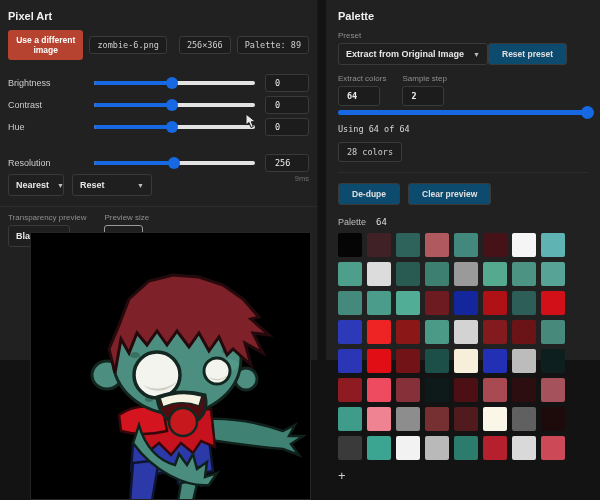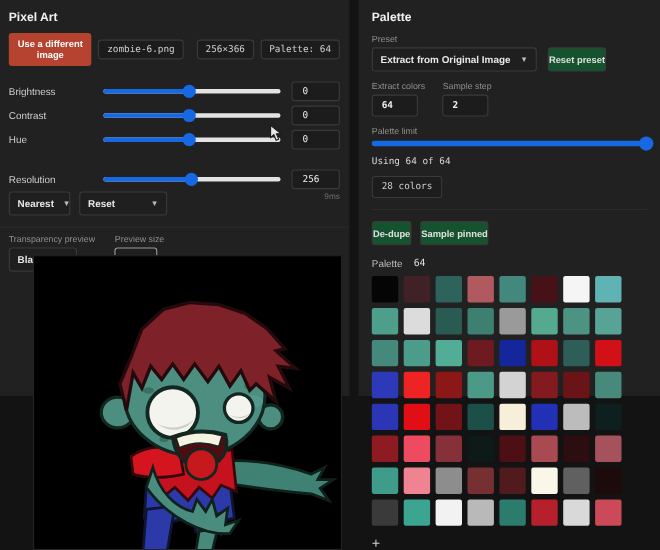--- a/index.html
+++ b/index.html
@@ -50,23 +50,23 @@
               font-size:9px; font-weight:bold; padding:5px 7px; border-radius:3px; cursor:pointer; }
   .size-btn.active { border-color:#9a9a9a; background:#1f1f1f; }
 
   
   #image-box { position:absolute; left:30px; top:232px; width:281px; height:268px;
                background:#000; border:1px solid #242424; overflow:hidden; }
 
   
   .rpad { padding:0 12px; }
   .lab { font-size:8px; color:#8f8f8f; margin:9px 0 3px 0; }
-  .preset-row { display:flex; align-items:center; gap:10px; }
-  .btn-ghost { background:#14532d; border:1px solid #3a3a3a; color:#e0e0e0;
-               font-size:8.5px; font-weight:bold; padding:5px 0; border-radius:3px; cursor:pointer; }
+  .preset-row { display:flex; align-items:center; }
+  .btn-ghost { background:#0c4a6e; border:1px solid #3a3a3a; color:#e0e0e0;
+               font-size:8.5px; font-weight:bold; padding:5px 13px; border-radius:3px; cursor:pointer; }
   .inrow { display:flex; gap:16px; }
   .incol .lab { margin-top:9px; }
   .inbox { width:42px; border:1px solid #3a3a3a; background:#1c1c1c; border-radius:3px;
            font-size:8.5px; font-weight:bold; color:#eee; padding:4px 0 4px 8px; }
   .limit-track { position:relative; height:5px; background:#2a2a2a; border-radius:3px; margin-top:4px; }
   .limit-track .fill { position:absolute; left:0; top:0; height:5px; background:#1668e3; border-radius:3px; }
   .limit-track .thumb { position:absolute; top:-4px; width:13px; height:13px; border-radius:50%; background:#1668e3; }
   .usage { font-size:8.5px; color:#d8d8d8; margin-top:9px; }
   .badge { display:inline-block; border:1px solid #3a3a3a; background:#1d1d1d; color:#cfcfcf;
            font-size:8.5px; padding:4px 8px; border-radius:3px; margin-top:8px; }
@@ -84,21 +84,21 @@
 <body>
 
 <div class="panel" id="left-panel">
   <div class="title">Pixel Art</div>
 
   <div class="hrow">
     <button class="btn-red">Use a different image</button>
     <span class="chip mono">zombie-6.png</span>
     <span class="spacer"></span>
     <span class="chip mono">256×366</span>
-    <span class="chip mono">Palette: 64</span>
+    <span class="chip mono">Palette: 89</span>
   </div>
 
   <div style="margin-top:12px"></div>
 
   <div class="srow">
     <span class="slabel">Brightness</span>
     <div class="track">
       <div class="fill" style="width: 49%;"></div>
         <div class="thumb" style="left: calc(49% - 7px);"></div>
     </div>
@@ -219,34 +219,33 @@
       <div class="incol">
         <div class="lab">Extract colors</div>
         <div class="inbox mono">64</div>
       </div>
       <div class="incol">
         <div class="lab">Sample step</div>
         <div class="inbox mono">2</div>
       </div>
     </div>
 
-    <div class="lab">Palette limit</div>
     <div class="limit-track">
       <div class="fill" style="width: 100%;"></div>
         <div class="thumb" style="left: calc(100% - 7px);"></div>
     </div>
 
     <div class="usage mono">Using 64 of 64</div>
     <span class="badge mono">28 colors</span>
 
     <div class="divider"></div>
 
     <div class="btnrow">
       <button class="btn-ghost">De-dupe</button>
-      <button class="btn-ghost">Sample pinned</button>
+      <button class="btn-ghost">Clear preview</button>
     </div>
 
     <div class="pal-head">
       <span class="pal-label">Palette</span>
       <span class="pal-count mono">64</span>
     </div>
 
     <div id="palette-grid">
         <div class="swatch" style="background: rgb(5, 5, 5);"></div>
         <div class="swatch" style="background: rgb(63, 33, 38);"></div>

